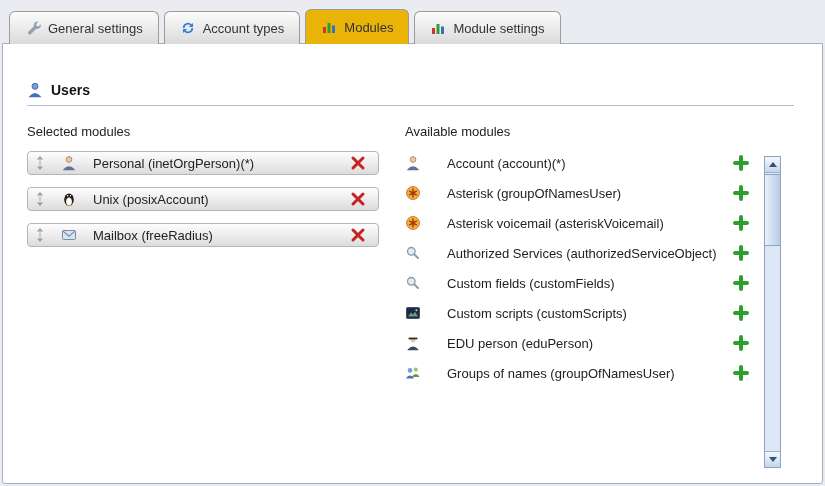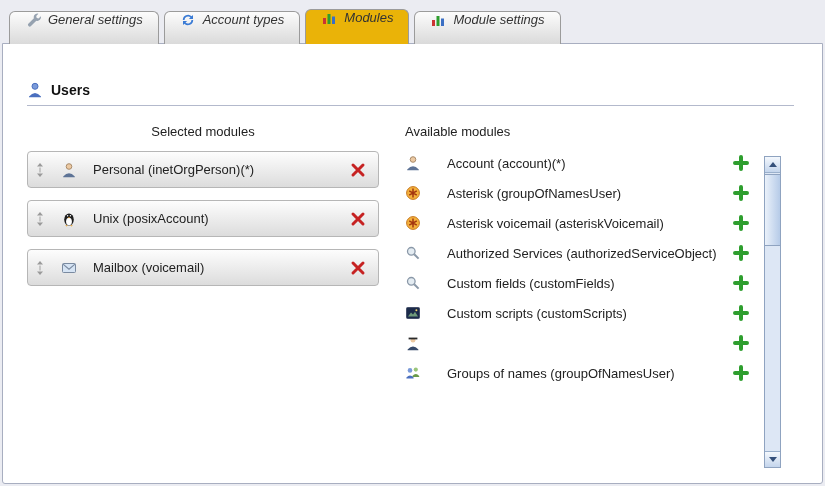--- a/index.html
+++ b/index.html
@@ -7,47 +7,47 @@
   body {
     width: 825px; height: 486px; position: relative; overflow: hidden;
     background: #ebecf2;
     font-family: "Liberation Sans", "DejaVu Sans", sans-serif;
     font-size: 13px; color: #222;
   }
 
   
   .tabbar { position: absolute; top: 9px; left: 9px; display: flex; gap: 5px; align-items: flex-end; z-index: 3; }
   .tab {
-    display: flex; gap: 7px; padding: 0 15px; height: 33px;
+    display: flex; align-items: center; gap: 7px; padding: 0 15px; height: 33px;
     background: linear-gradient(#fcfcfc, #dadada);
     border: 1px solid #9b9b9b; border-bottom: none;
-    border-radius: 6px 6px 0 0; cursor: pointer; color: #333; white-space: nowrap; font-style: italic;
+    border-radius: 6px 6px 0 0; cursor: pointer; color: #333; white-space: nowrap;
   }
   .tab.active { background: #eab308; height: 35px; }
   .ticon { display: inline-flex; width: 16px; height: 16px; }
 
   
   .panel {
     position: absolute; top: 43px; left: 2px; right: 2px; bottom: 2px;
     background: #ffffff; border: 1px solid #a8aec0; border-radius: 0 0 3px 3px;
   }
 
   .section-header {
     position: absolute; top: 38px; left: 24px; right: 28px;
     display: flex; align-items: center; gap: 8px;
     font-weight: bold; font-size: 14px; color: #111;
     padding-bottom: 7px; border-bottom: 1px solid #b3b9cc;
   }
 
   .col-heading { font-size: 13px; color: #222; }
 
   
-  .selected-col { position: absolute; left: 24px; top: 80px; width: 352px; text-align: center; }
+  .selected-col { position: absolute; left: 24px; top: 80px; width: 352px; }
   .sel-item {
-    margin-top: 12px; height: 37px;
+    margin-top: 12px; height: 24px;
     border: 1px solid #b6b6b6; border-radius: 4px;
     background: linear-gradient(#fdfdfd, #dcdcdc);
     display: flex; align-items: center; padding: 0 12px 0 7px; cursor: move;
   }
   .drag { display: inline-flex; width: 10px; height: 16px; }
   .sel-item .micon { display: inline-flex; width: 16px; height: 16px; margin-left: 16px; }
   .sel-item .mlabel { margin-left: 16px; color: #222; }
   .del { margin-left: auto; display: inline-flex; width: 16px; height: 16px; cursor: pointer; }
 
   
@@ -193,21 +193,21 @@
             <path d="M5 15 2 11.5 8 11.5z" fill="#9a9a9a"></path>
             <rect x="4.2" y="5.5" width="1.6" height="5" fill="#bdbdbd"></rect>
           </svg>
       </span>
       <span class="micon">
         <svg width="16" height="16" viewBox="0 0 16 16">
             <rect x="1.5" y="3.5" width="13" height="9" rx="1" fill="#d6e4f4" stroke="#7a8aa0"></rect>
             <path d="M2 4.2 8 9.2 14 4.2" fill="none" stroke="#7a8aa0" stroke-width="1.1"></path>
           </svg>
       </span>
-      <span class="mlabel">Mailbox (voicemail)</span>
+      <span class="mlabel">Mailbox (freeRadius)</span>
       <span class="del">
         <svg width="16" height="16" viewBox="0 0 16 16">
             <path d="M3 3 13 13 M13 3 3 13" stroke="#c62222" stroke-width="3" stroke-linecap="round"></path>
           </svg>
       </span>
     </div>
   </div>
 
   <div class="available-col">
     <div class="col-heading">Available modules</div>
@@ -306,20 +306,21 @@
       </div>
 
       <div class="avail-row">
         <span class="micon">
           <svg width="16" height="16" viewBox="0 0 16 16">
               <circle cx="8" cy="5.2" r="2.4" fill="#ecc9a2"></circle>
               <path d="M3.6 2.6h8.8v1.8H3.6z" fill="#2a2a2a"></path>
               <path d="M2.6 14.5 Q8 8.6 13.4 14.5 v.8 H2.6z" fill="#35496a"></path>
             </svg>
         </span>
+        <span class="mlabel">EDU person (eduPerson)</span>
         <span class="add">
           <svg width="16" height="16" viewBox="0 0 16 16">
               <path d="M8 2v12M2 8h12" stroke="#2e9e2e" stroke-width="4" stroke-linecap="round"></path>
             </svg>
         </span>
       </div>
 
 
 
       <div class="avail-row">

